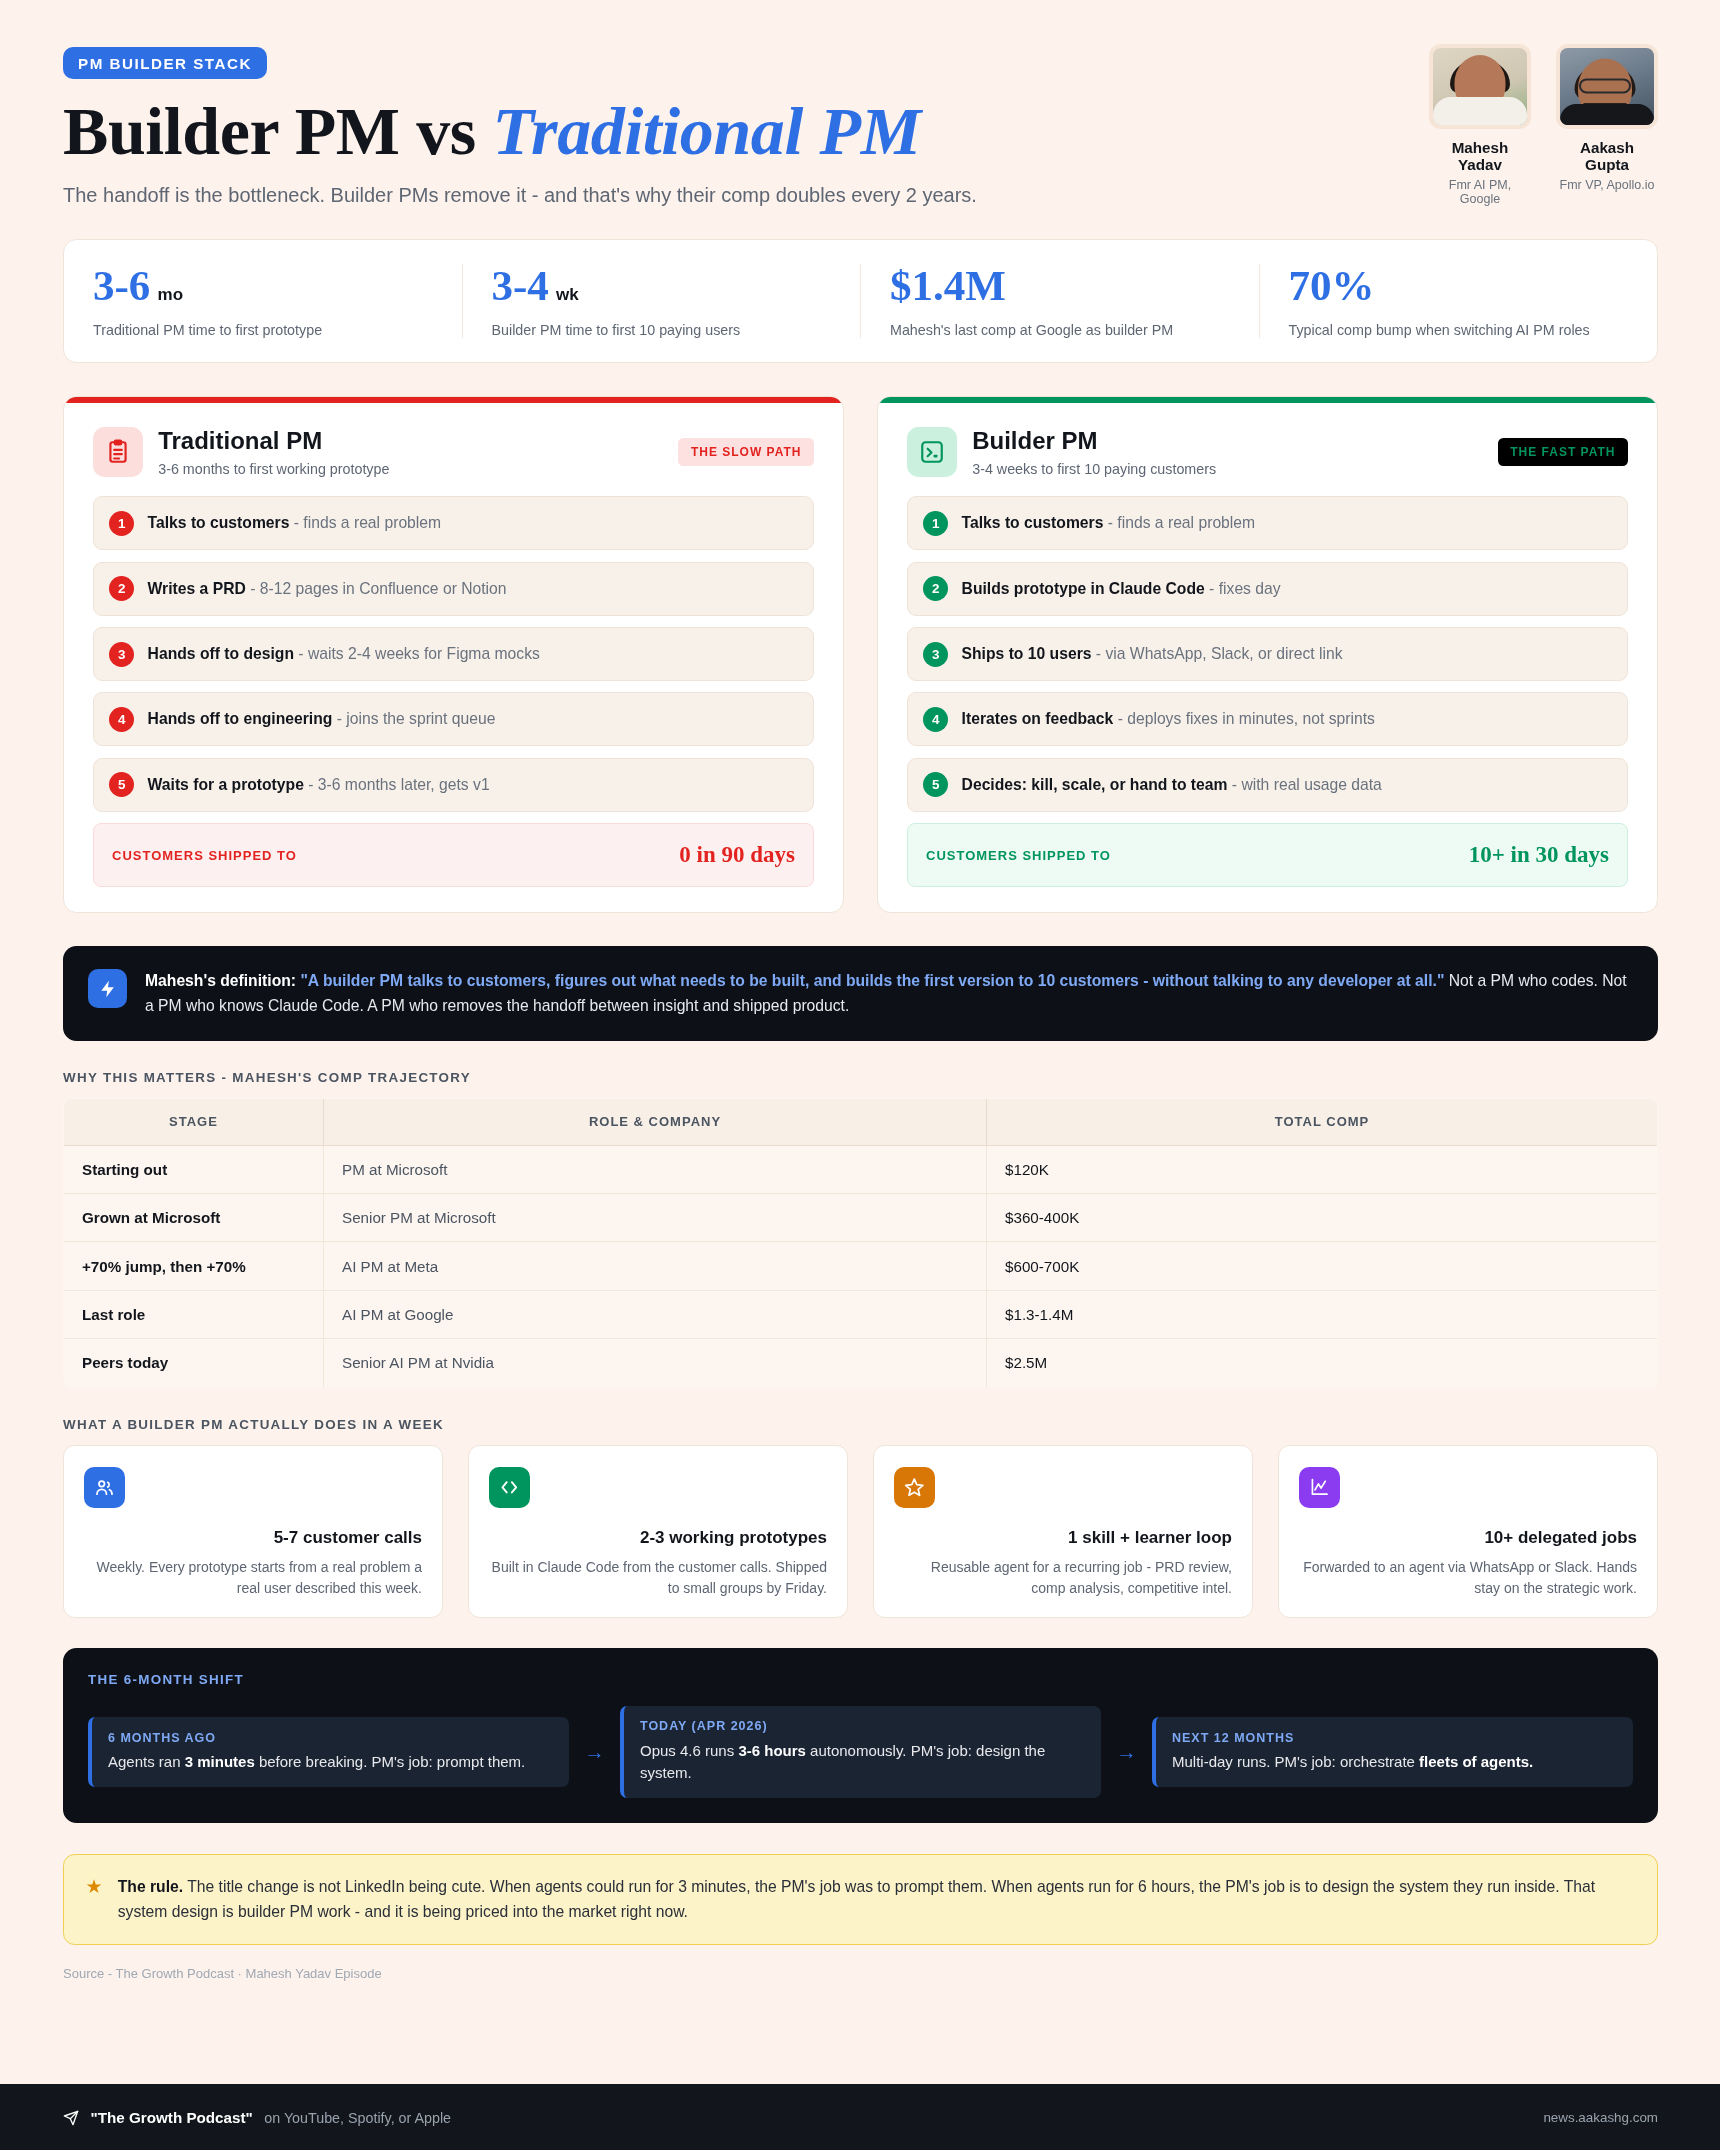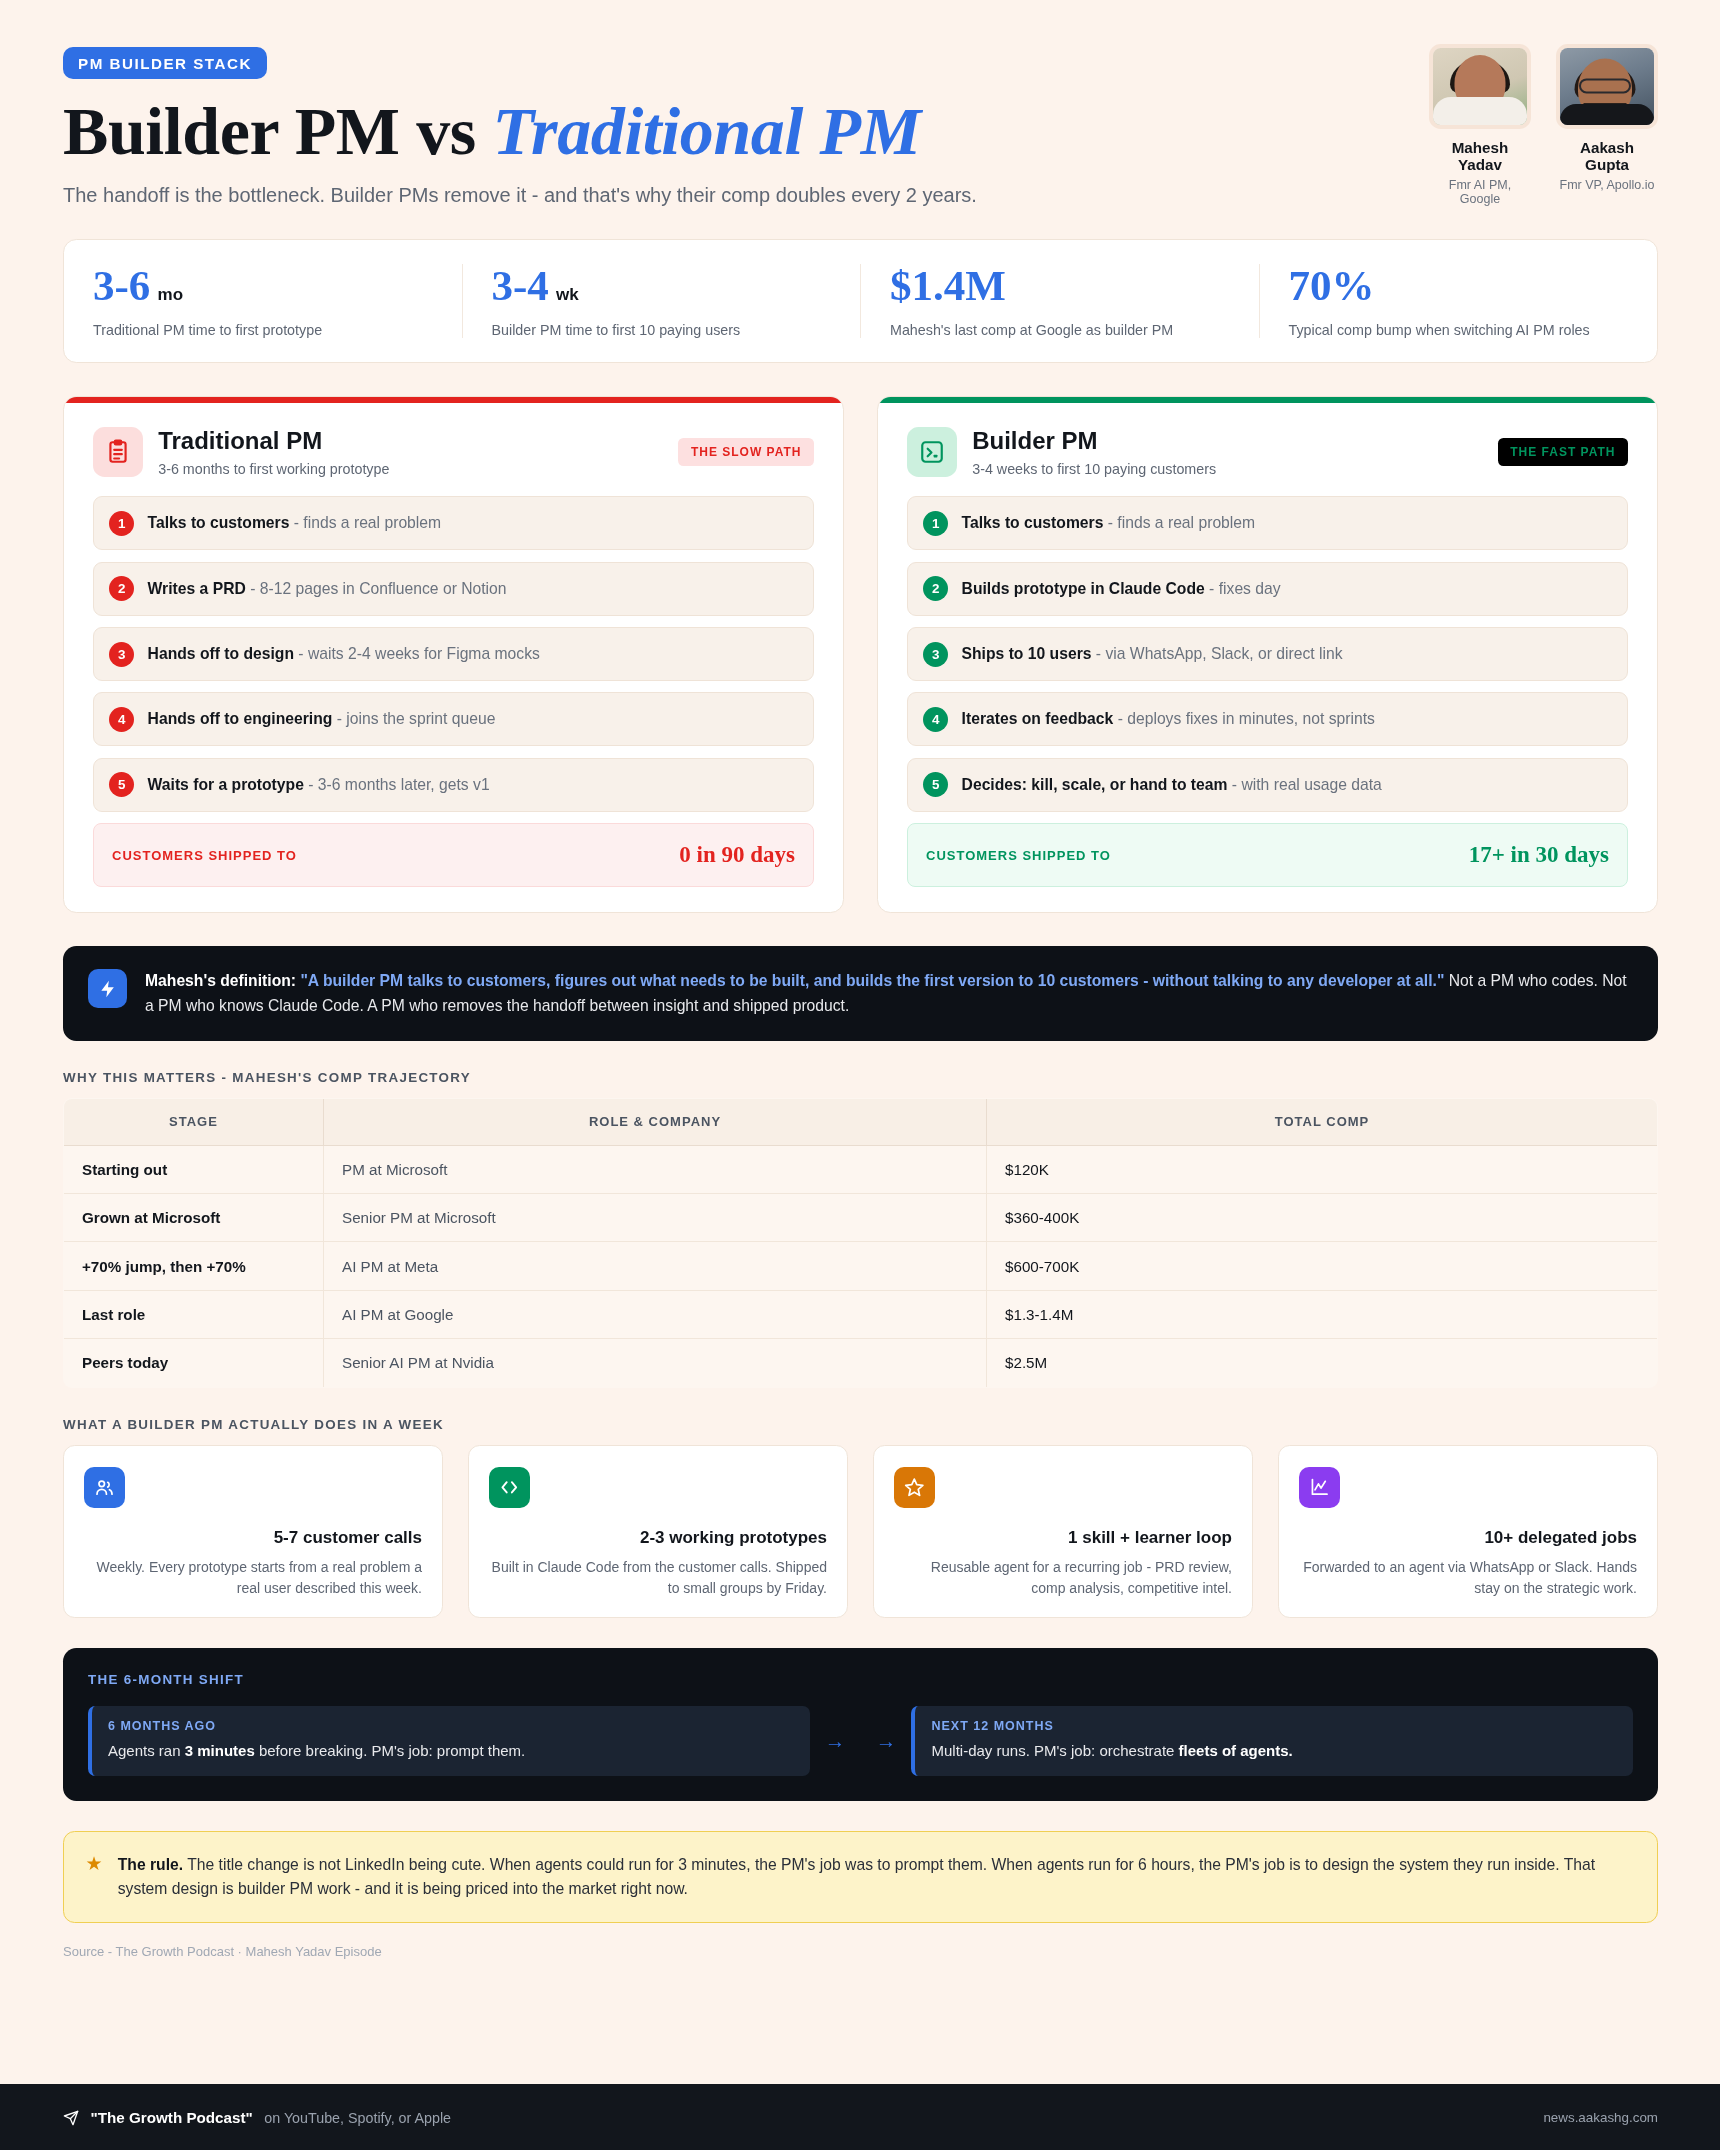--- a/index.html
+++ b/index.html
@@ -353,21 +353,21 @@
               <div class="snum green">4</div>
               <div class="stext"><b>Iterates on feedback</b><span> - deploys fixes in minutes, not sprints</span></div>
             </div>
           <div class="step">
               <div class="snum green">5</div>
               <div class="stext"><b>Decides: kill, scale, or hand to team</b><span> - with real usage data</span></div>
             </div>
         </div>
         <div class="cfoot green">
           <div class="cfoot-lab">CUSTOMERS SHIPPED TO</div>
-          <div class="cfoot-val">17+ in 30 days</div>
+          <div class="cfoot-val">10+ in 30 days</div>
         </div>
       </div>
     </div>
 
     <div class="defbox">
       <div class="defico">
         <svg width="20" height="20" viewBox="0 0 24 24" fill="#ffffff">
             <polygon points="13,2 4,14 11,14 10,22 19,10 12,10"></polygon>
           </svg>
       </div>
@@ -458,20 +458,24 @@
     </div>
 
     <div class="shift">
       <div class="shift-label">THE 6-MONTH SHIFT</div>
       <div class="shift-row">
         <div class="sitem">
           <div class="sitem-lab">6 MONTHS AGO</div>
           <div class="sitem-txt"><span>Agents ran </span><b>3 minutes</b><span> before breaking. PM's job: prompt them.</span></div>
         </div>
         <div class="sarrow">→</div>
+        <div class="sitem">
+          <div class="sitem-lab">TODAY (APR 2026)</div>
+          <div class="sitem-txt"><span>Opus 4.6 runs </span><b>3-6 hours</b><span> autonomously. PM's job: design the system.</span></div>
+        </div>
         <div class="sarrow">→</div>
         <div class="sitem">
           <div class="sitem-lab">NEXT 12 MONTHS</div>
           <div class="sitem-txt"><span>Multi-day runs. PM's job: orchestrate </span><b>fleets of agents.</b><span></span></div>
         </div>
       </div>
     </div>
 
     <div class="rule">
       <div class="rule-star">★</div>

